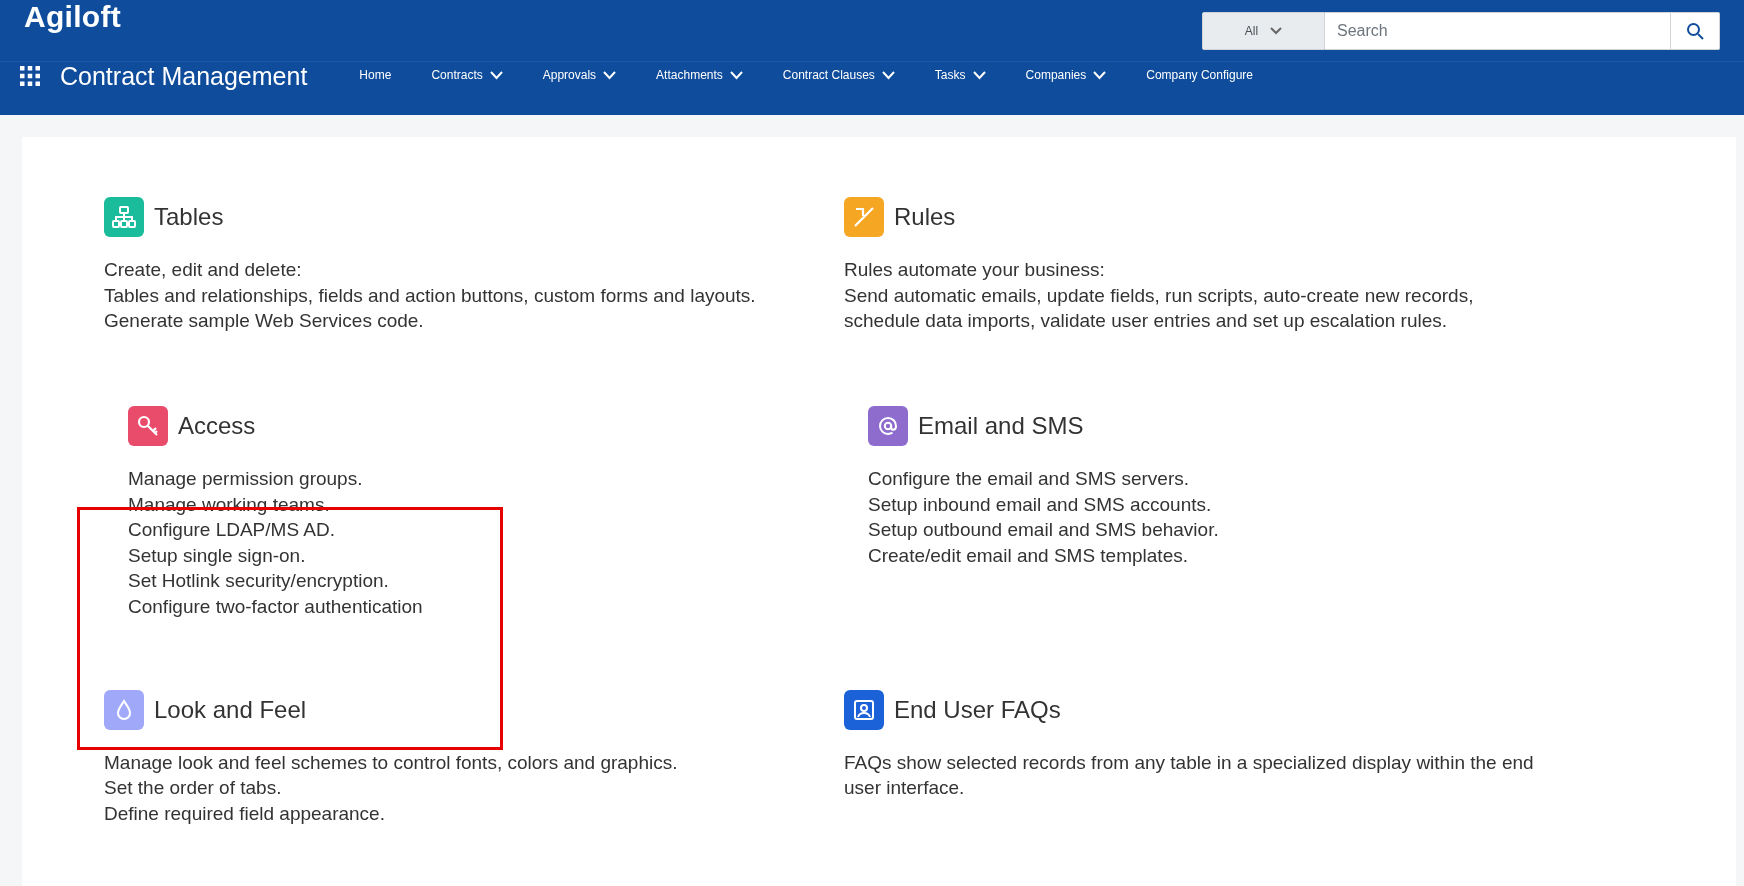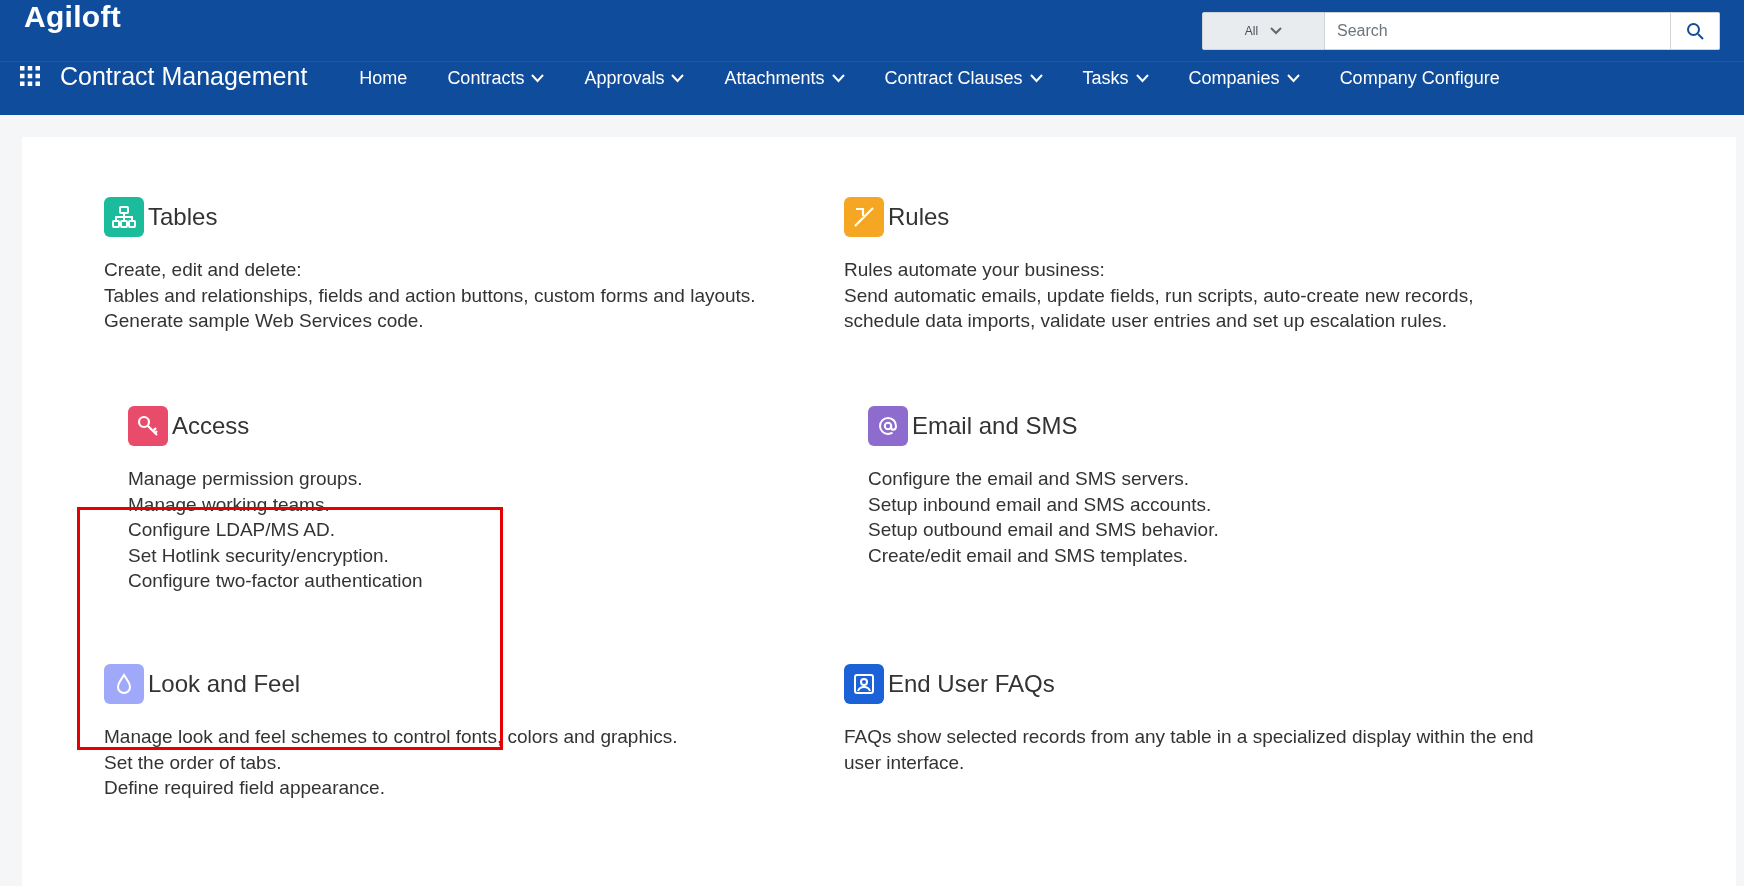--- a/index.html
+++ b/index.html
@@ -12,32 +12,32 @@
   .search-select { height:38px; width:123px; background:#e9ecef; border:1px solid #d0d4d8; border-radius:2px 0 0 2px; display:flex; align-items:center; justify-content:center; font-size:12px; color:#495057; position:relative; }
   .search-select .caret { margin-left:12px; }
   .search-input { height:38px; width:346px; border:1px solid #d0d4d8; border-left:none; padding:0 12px; font-size:16px; color:#495057; }
   .search-input::placeholder { color:#6c757d; }
   .search-btn { height:38px; width:49px; border:1px solid #d0d4d8; border-left:none; background:#fff; border-radius:0 2px 2px 0; display:flex; align-items:center; justify-content:center; color:#0f4c9b; }
 
   
   .navbar { background:#0f4c9b; color:#fff; height:54px; display:flex; align-items:flex-start; padding:0 16px; gap:8px; border-top:1px solid rgba(255,255,255,0.07); }
   .app-launcher { width:28px; height:28px; display:flex; align-items:center; justify-content:center; margin-right:8px; }
   .nav-title { font-size:25px; font-weight:400; margin-right:28px; }
-  .nav-item { display:flex; align-items:center; font-size:18px; padding:6px 16px; gap:7px; white-space:nowrap; }
+  .nav-item { display:flex; align-items:center; font-size:12px; padding:6px 16px; gap:7px; white-space:nowrap; }
   .nav-item.last { padding-right:0; }
   .chev { display:inline-flex; }
   .caret svg, .chev svg { display:block; }
 
   
   .stage { background:#f4f6f8; height:771px; padding:22px 8px 0 22px; }
   .panel { background:#fff; width:100%; height:100%; padding:60px 6px 0 82px; position:relative; overflow:hidden; }
 
   .grid { display:grid; grid-template-columns: 740px 740px; column-gap:0; row-gap:0; }
   .cell { padding-right:40px; }
-  .cell-header { display:flex; align-items:center; gap:4px; margin-bottom:20px; }
+  .cell-header { display:flex; align-items:center; gap:10px; margin-bottom:20px; }
   .cell-title { font-size:24px; color:#333; font-weight:400; }
   .icon-box { width:40px; height:40px; border-radius:6px; display:flex; align-items:center; justify-content:center; color:#fff; }
   .ic-green { background:#1abc9c; }
   .ic-orange { background:#f5a623; }
   .ic-red { background:#e94b6a; }
   .ic-purple { background:#8e6cce; }
   .ic-lilac { background:#9fa8f9; }
   .ic-blue { background:#1b62d8; }
   .desc { font-size:19px; line-height:1.35; color:#333; }
   .desc p { margin:0; }
@@ -197,20 +197,21 @@
                 <circle cx="8" cy="8" r="5" fill="none" stroke="#fff" stroke-width="2.2"></circle>
                 <path d="M11.5 11.5L21 21M17 17l3-3M19 19l2-2" fill="none" stroke="#fff" stroke-width="2.2"></path>
               </svg>
           </div>
           <div class="cell-title">Access</div>
         </div>
         <div class="desc">
           <p>Manage permission groups.</p>
           <p>Manage working teams.</p>
           <p>Configure LDAP/MS AD.</p>
+          <p>Setup single sign-on.</p>
           <p>Set Hotlink security/encryption.</p>
           <p>Configure two-factor authentication</p>
         </div>
       </div>
 
       <div class="cell row2">
         <div class="cell-header">
           <div class="icon-box ic-purple">
             <svg width="24" height="24" viewBox="0 0 24 24">
                 <circle cx="12" cy="12" r="3.2" fill="none" stroke="#fff" stroke-width="2"></circle>

